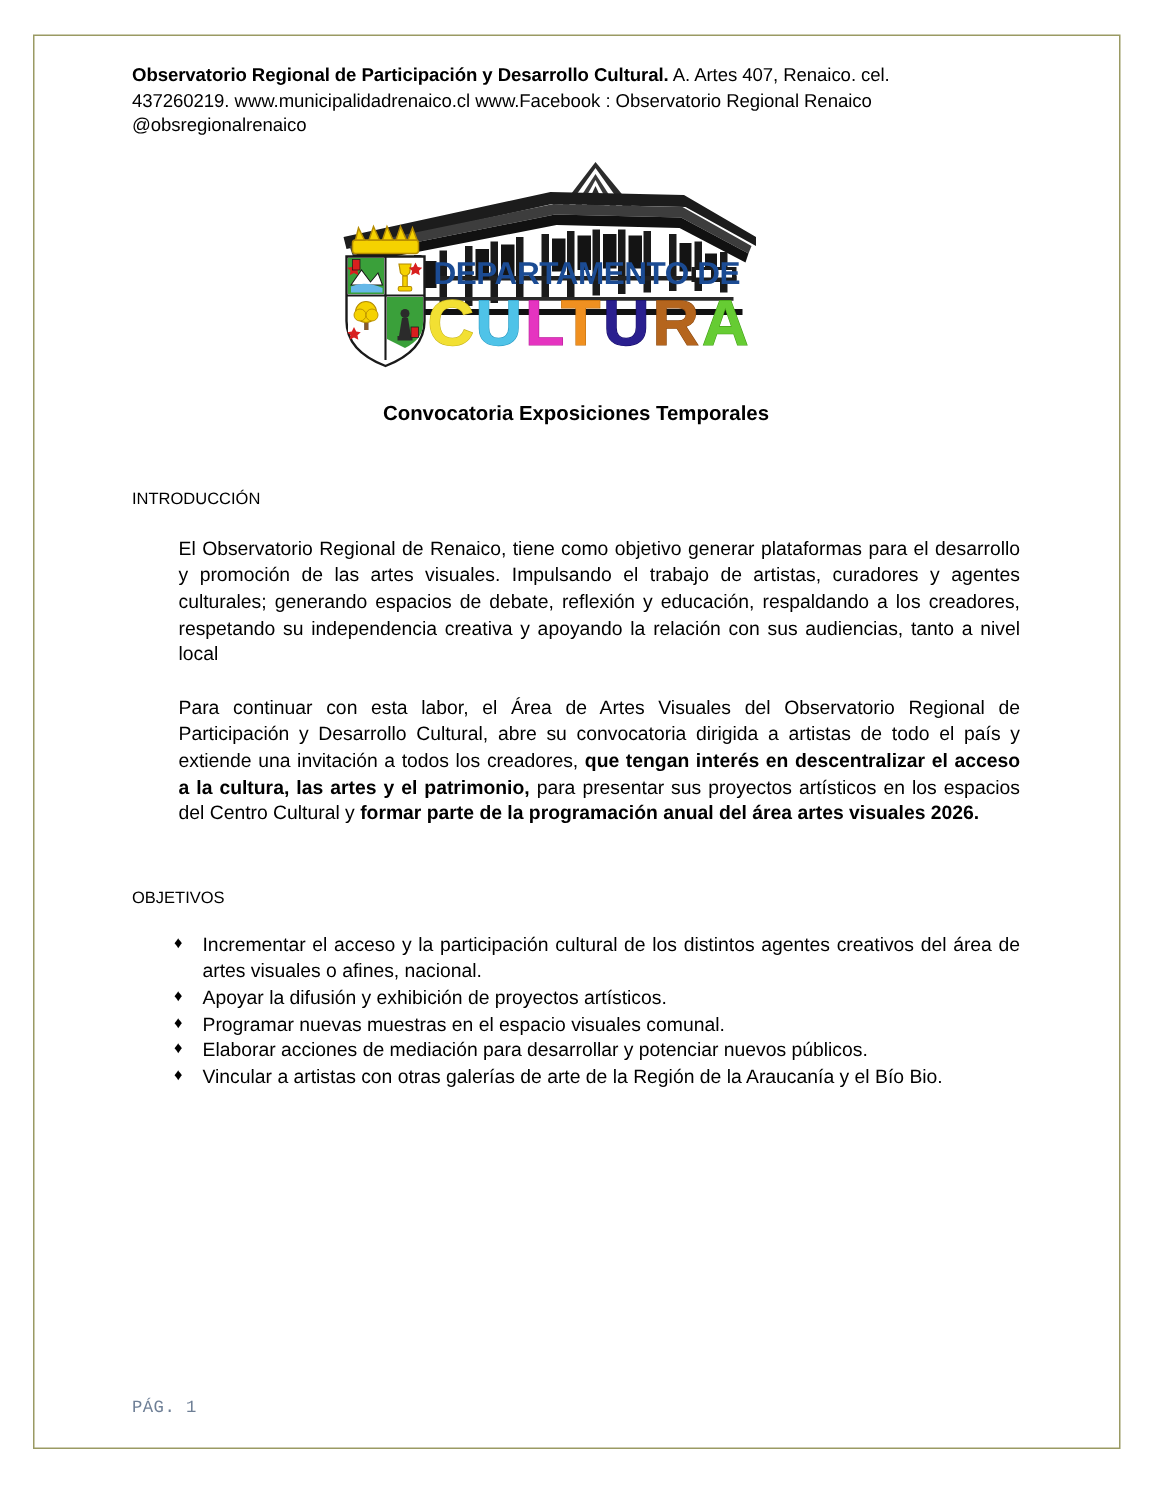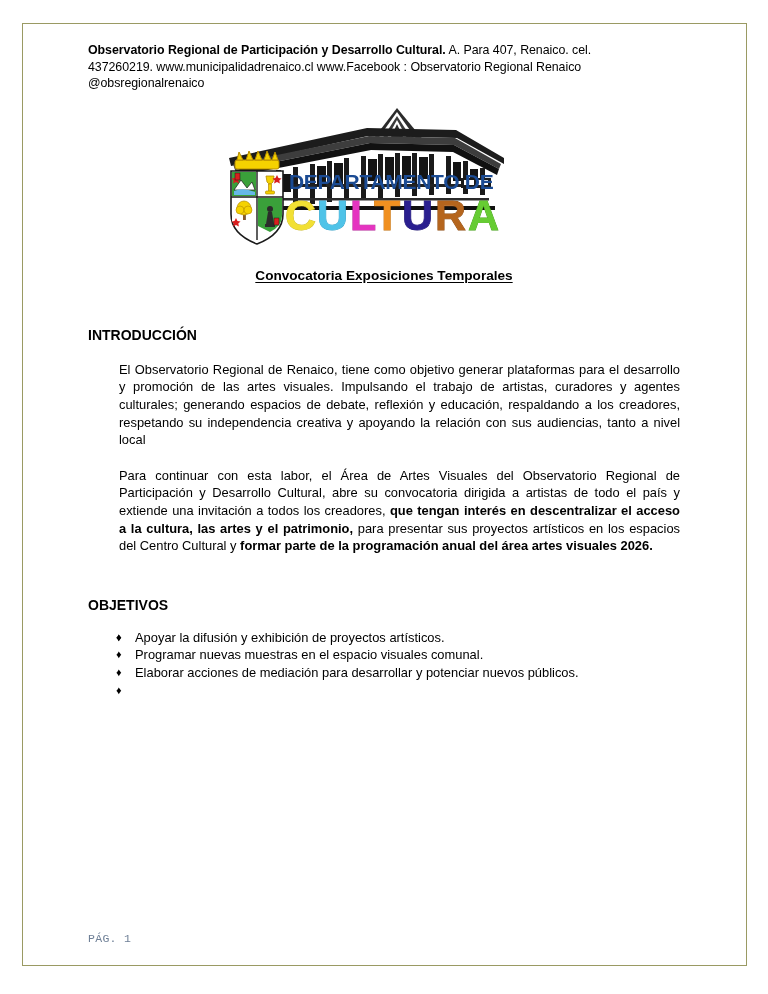--- a/index.html
+++ b/index.html
@@ -69,28 +69,27 @@
 
   
   .doc-title {
     margin-top: 16px;
     text-align: center;
     font-weight: bold;
     font-size: 13.6px;
     line-height: 18px;
   }
   .doc-title span {
-    text-decoration: underline;
     text-underline-offset: 2px;
   }
 
   
   .section-heading {
-    font-weight: bold;
-    font-size: 14px;
+    font-weight: normal;
+    font-size: 11px;
     margin-top: 42px;
     margin-bottom: 0;
   }
   .para {
     font-size: 12.9px;
     line-height: 17.6px;
     text-align: justify;
     margin-top: 18px;
     margin-left: 31px;
   }
@@ -132,21 +131,21 @@
 </head>
 <body>
 
 <div class="page">
 
   <div class="page-border"></div>
 
   <div class="content">
 
     <div class="doc-header">
-      <b>Observatorio Regional de Participación y Desarrollo Cultural.</b><span> A. Para 407, Renaico. cel.</span><br>
+      <b>Observatorio Regional de Participación y Desarrollo Cultural.</b><span> A. Artes 407, Renaico. cel.</span><br>
       <span>437260219. www.municipalidadrenaico.cl   www.Facebook : Observatorio Regional Renaico</span><br>
       <span>@obsregionalrenaico</span>
     </div>
 
     <div class="logo-block">
       <div class="logo">
         <svg width="290" height="145" viewBox="0 0 290 145" xmlns="http://www.w3.org/2000/svg">
 
           <g fill="#1a1a1a">
 
@@ -272,35 +271,37 @@
 
     <p class="para">El Observatorio Regional de Renaico, tiene como objetivo generar plataformas para el desarrollo y promoción de las artes visuales. Impulsando el trabajo de artistas, curadores y agentes culturales; generando espacios de debate, reflexión y educación, respaldando a los creadores, respetando su independencia creativa y apoyando la relación con sus audiencias, tanto a nivel local</p>
 
     <p class="para"><span>Para continuar con esta labor, el Área de Artes Visuales del Observatorio Regional de Participación y Desarrollo Cultural, abre su convocatoria dirigida a artistas de todo el país y extiende una invitación a todos los creadores, </span><b>que tengan interés en descentralizar el acceso a la cultura, las artes y el patrimonio,</b><span> para presentar sus proyectos artísticos en los espacios del Centro Cultural y </span><b>formar parte de la programación anual del área artes visuales 2026.</b></p>
 
     <div class="section-heading">OBJETIVOS</div>
 
     <ul class="bullet-list">
       <li>
         <span class="bullet-glyph">♦</span>
+        <span>Incrementar el acceso y la participación cultural de los distintos agentes creativos del área de artes visuales o afines, nacional.</span>
       </li>
       <li>
         <span class="bullet-glyph">♦</span>
         <span>Apoyar la difusión y exhibición de proyectos artísticos.</span>
       </li>
       <li>
         <span class="bullet-glyph">♦</span>
         <span>Programar nuevas muestras en el espacio visuales comunal.</span>
       </li>
       <li>
         <span class="bullet-glyph">♦</span>
         <span>Elaborar acciones de mediación para desarrollar y potenciar nuevos públicos.</span>
       </li>
       <li>
         <span class="bullet-glyph">♦</span>
+        <span>Vincular a artistas con otras galerías de arte de la Región de la Araucanía y el Bío Bio.</span>
       </li>
     </ul>
 
   </div>
 
   <div class="footer">PÁG. 1</div>
 
 </div>
 
 </body></html>

